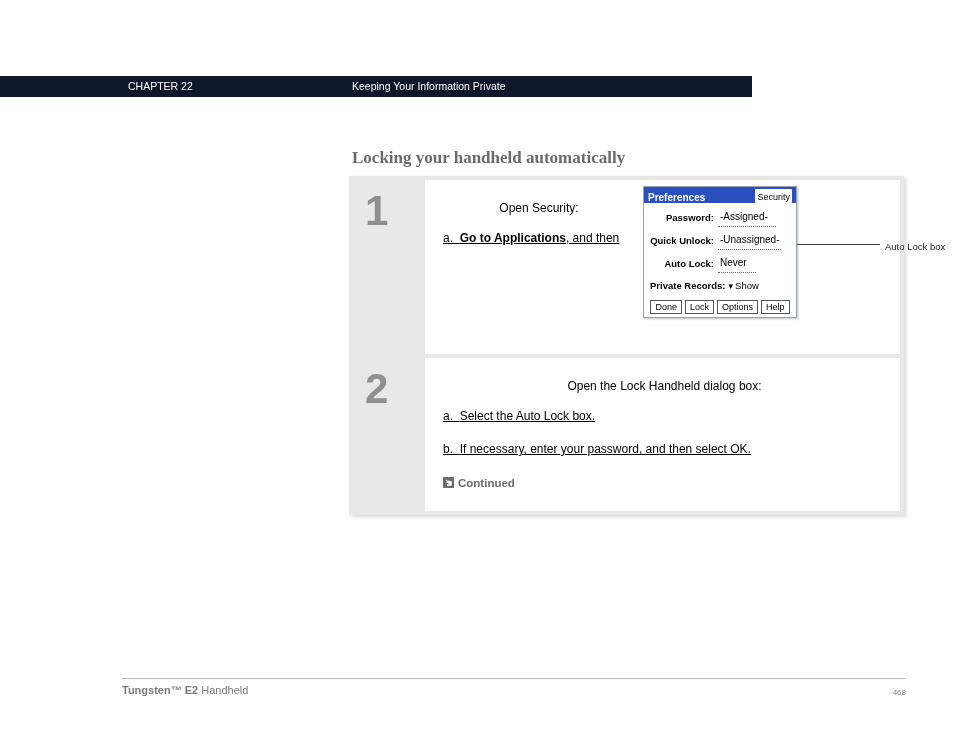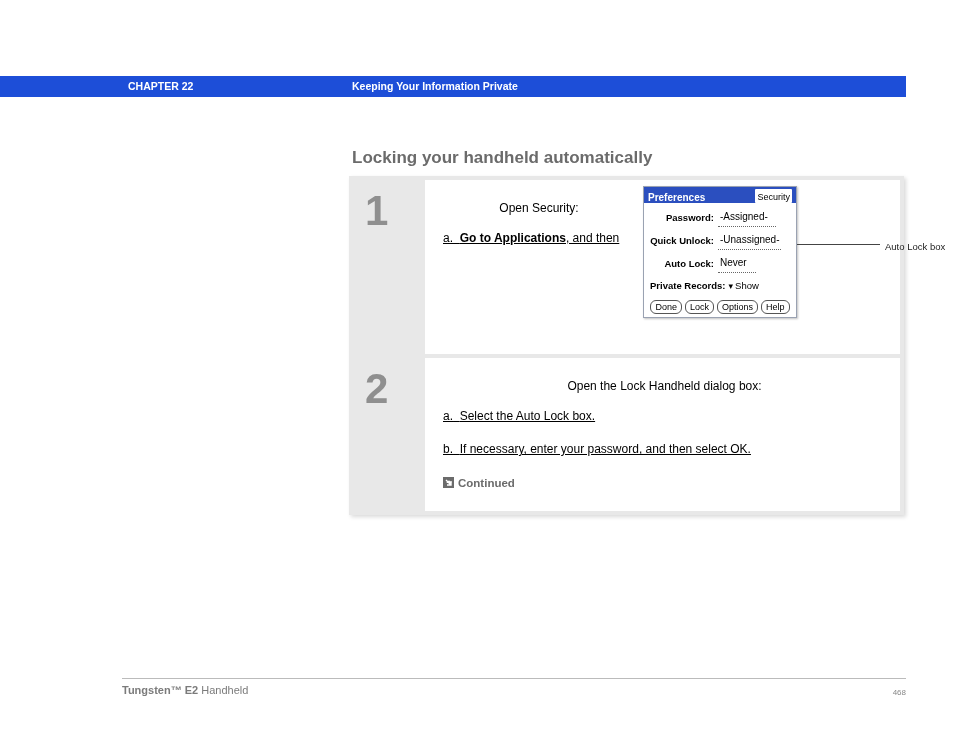--- a/index.html
+++ b/index.html
@@ -8,44 +8,45 @@
     background: #fff;
     width: 954px;
     height: 738px;
     position: relative;
     color: #000;
   }
   .header-bar {
     position: absolute;
     top: 76px;
     left: 0;
-    width: 906px;
+    width: 752px;
     height: 21px;
-    background: #1d4ed8;
+    background: #0f172a;
     color: #fff;
     font-size: 10.5px;
-    font-weight: bold;
+    font-weight: normal;
   }
   .header-chapter {
     position: absolute;
     left: 128px;
     top: 4px;
   }
   .header-title {
     position: absolute;
     left: 352px;
     top: 4px;
   }
   .section-heading {
     position: absolute;
     left: 352px;
     top: 148px;
     font-size: 17px;
     font-weight: bold;
     color: #6b6b6b;
+    font-family: Liberation Serif, serif;
   }
   .steps-container {
     position: absolute;
     left: 349px;
     top: 176px;
     width: 555px;
     background: #e8e8e8;
     box-shadow: 2px 2px 4px rgba(0,0,0,0.15);
     padding: 4px;
   }
@@ -155,21 +156,21 @@
   .palm-buttons {
     position:absolute;
     bottom:3px; left:0; right:0;
     display:flex;
     justify-content:center;
     gap:3px;
     padding:0 5px;
   }
   .palm-btn {
     border:1px solid #555;
-    border-radius:6px;
+    border-radius:0;
     font-size:9px;
     padding:0 4px;
     line-height:12px;
     background:#fff;
   }
   .callout-line {
     position:absolute;
     left: 372px;
     top: 64px;
     width: 83px;

